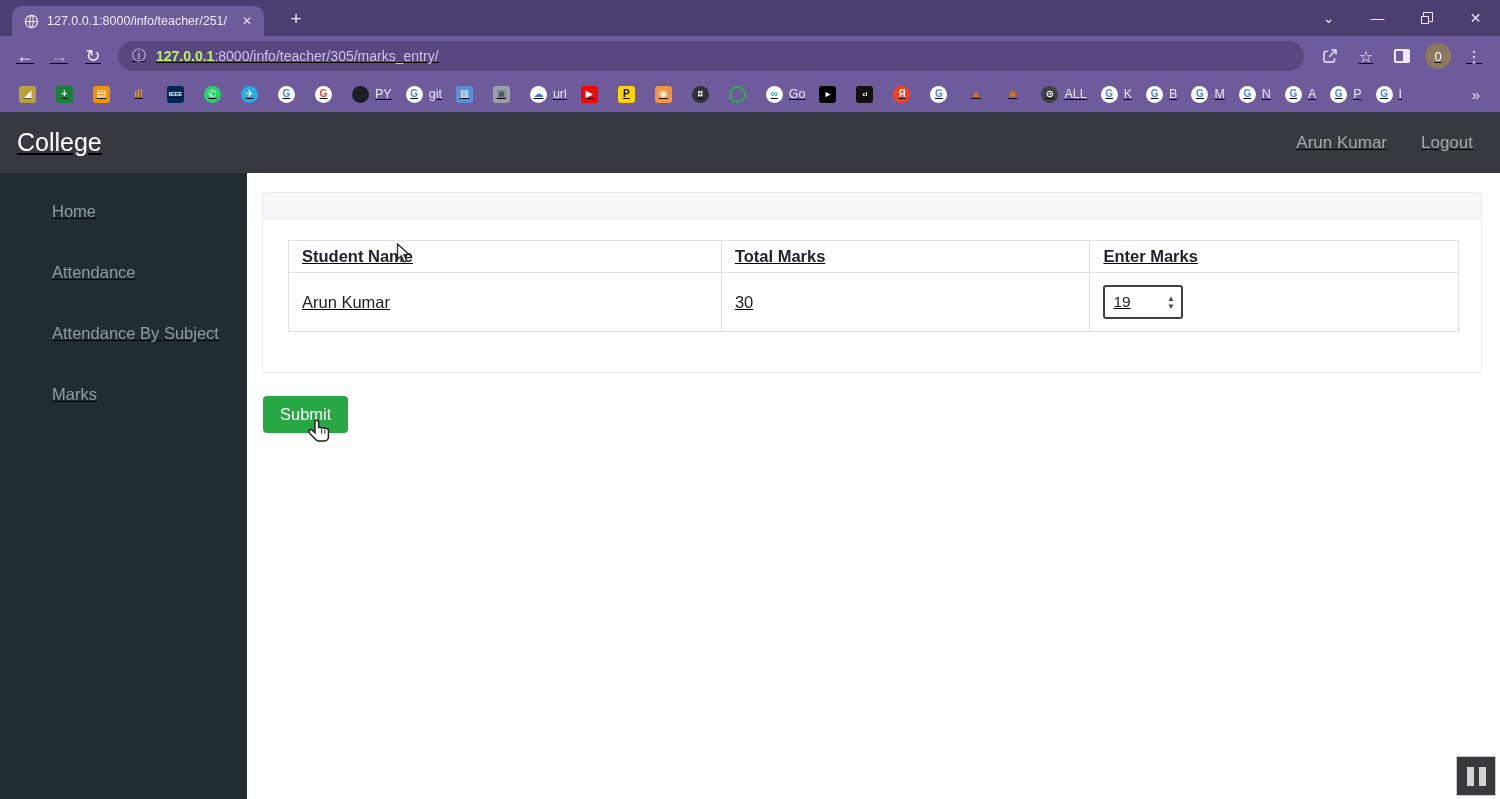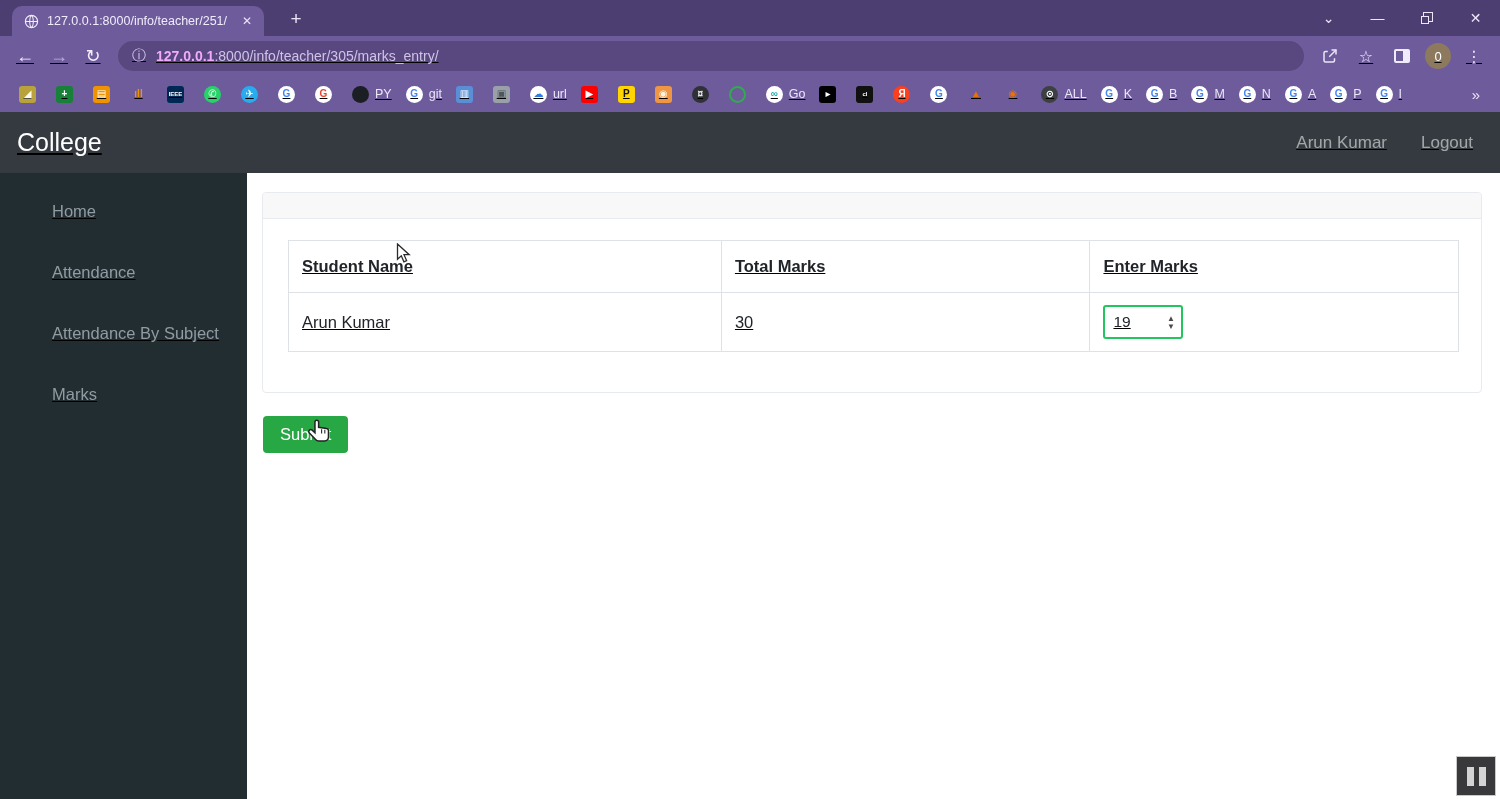--- a/index.html
+++ b/index.html
@@ -16,21 +16,21 @@
   .win-btn { width:49px; height:36px; display:flex; align-items:center; justify-content:center; color:#ece6f8; font-size:14px; }
   .restore-icon { position:relative; width:12px; height:12px; display:inline-block; }
   .restore-icon::before { content:""; position:absolute; right:0; top:0; width:8px; height:8px; border:1.4px solid #ece6f8; }
   .restore-icon .front { position:absolute; left:0; bottom:0; width:8px; height:8px; border:1.4px solid #ece6f8; background:#4d3e72; }
 
   .toolbar { height:40px; background:#6e5b9c; display:flex; align-items:center; padding:0 10px; gap:4px; }
   .nav-btn { width:30px; height:30px; display:flex; align-items:center; justify-content:center; font-size:18px; color:#f2edfb; border-radius:50%; }
   .nav-btn.dim { color:#bdaedd; }
   .omnibox { flex:1; height:30px; margin:0 6px; background:#59477f; border-radius:15px; display:flex; align-items:center; padding:0 14px; gap:10px; font-size:14px; color:#cfc4e8; }
   .omni-info { font-size:14px; color:#d8cfee; }
-  .url-host { color:#f0abfc; font-weight:bold; }
+  .url-host { color:#bef264; font-weight:bold; }
   .url-path { color:#cfc4e8; }
   .tb-ico { width:32px; height:30px; display:flex; align-items:center; justify-content:center; color:#ece6f8; font-size:16px; }
   .share-svg { width:18px; height:18px; }
   .sidepanel-icon { width:16px; height:14px; border:2px solid #f0ebfa; border-radius:2px; position:relative; }
   .sidepanel-icon::after { content:""; position:absolute; top:0; right:0; bottom:0; width:5px; background:#f0ebfa; }
   .avatar { width:26px; height:26px; border-radius:50%; background:#8d7a5e; color:#fff; display:flex; align-items:center; justify-content:center; font-size:13px; }
   .kebab { font-size:16px; letter-spacing:0; }
 
   .bookmarks { height:36px; background:#6e5b9c; display:flex; align-items:center; padding:0 12px; overflow:hidden; }
   .bm { display:flex; align-items:center; gap:6px; padding:0 7px; height:26px; border-radius:13px; flex:0 0 auto; }
@@ -52,26 +52,26 @@
 
   .app-body { flex:1; display:flex; min-height:0; }
   .sidebar { width:247px; background:#222d32; padding-top:8px; flex:0 0 auto;padding-left:35px; }
   .side-item { height:61px; display:flex; align-items:center; padding-left:17px; color:#919ba2; font-size:16.5px; }
 
   .content { flex:1; position:relative; background:#fff; }
   .card { margin:19px 18px 0 15px; border:1px solid #e7eaee; border-radius:4px; background:#fff; }
   .card-header { height:26px; background:#f8f8f8; border-bottom:1px solid #e7eaee; border-radius:4px 4px 0 0; }
   .card-body { padding:21px 22px 40px 25px; }
   table.marks { width:100%; border-collapse:collapse; font-size:16.5px; color:#212529; }
-  table.marks th, table.marks td { border:1px solid #dee2e6; text-align:left; padding:16px 13px; }
+  table.marks th, table.marks td { border:1px solid #dee2e6; text-align:left; padding:6px 13px; }
   table.marks th { font-weight:bold; }
   table.marks td { padding:12px 13px; }
   .col1 { width:37%; } .col2 { width:31.5%; } .col3 { width:31.5%; }
 
-  .marks-input { position:relative; width:80px; height:34px; border:2px solid #22c55e; border-radius:3px; background:#fff; display:flex; align-items:center; }
+  .marks-input { position:relative; width:80px; height:34px; border:2px solid #404040; border-radius:3px; background:#fff; display:flex; align-items:center; }
   .marks-input input { border:none; outline:none; width:54px; height:100%; padding-left:8px; font-size:15.5px; font-family:inherit; color:#212529; background:transparent; }
   .spinner { position:absolute; right:3px; top:2px; bottom:2px; width:15px; display:flex; flex-direction:column; align-items:center; justify-content:center; gap:1px; }
   .spin { font-size:8px; line-height:7px; color:#4a4a4a; }
 
   .submit-btn { display:inline-block; margin:23px 0 0 16px; background:#28a745; color:#fff; border:none; border-radius:4px; padding:9px 17px; font-size:16.5px; font-family:inherit; }
 
   .pause-overlay { position:absolute; left:1456px; top:756px; width:40px; height:40px; background:#39393b; border:1px solid #c9c9c9; display:flex; align-items:center; justify-content:center; gap:5px; }
   .pause-bar { width:7px; height:19px; background:#d4d4d4; }
 
   .cursor { position:absolute; pointer-events:none; z-index:50; }

